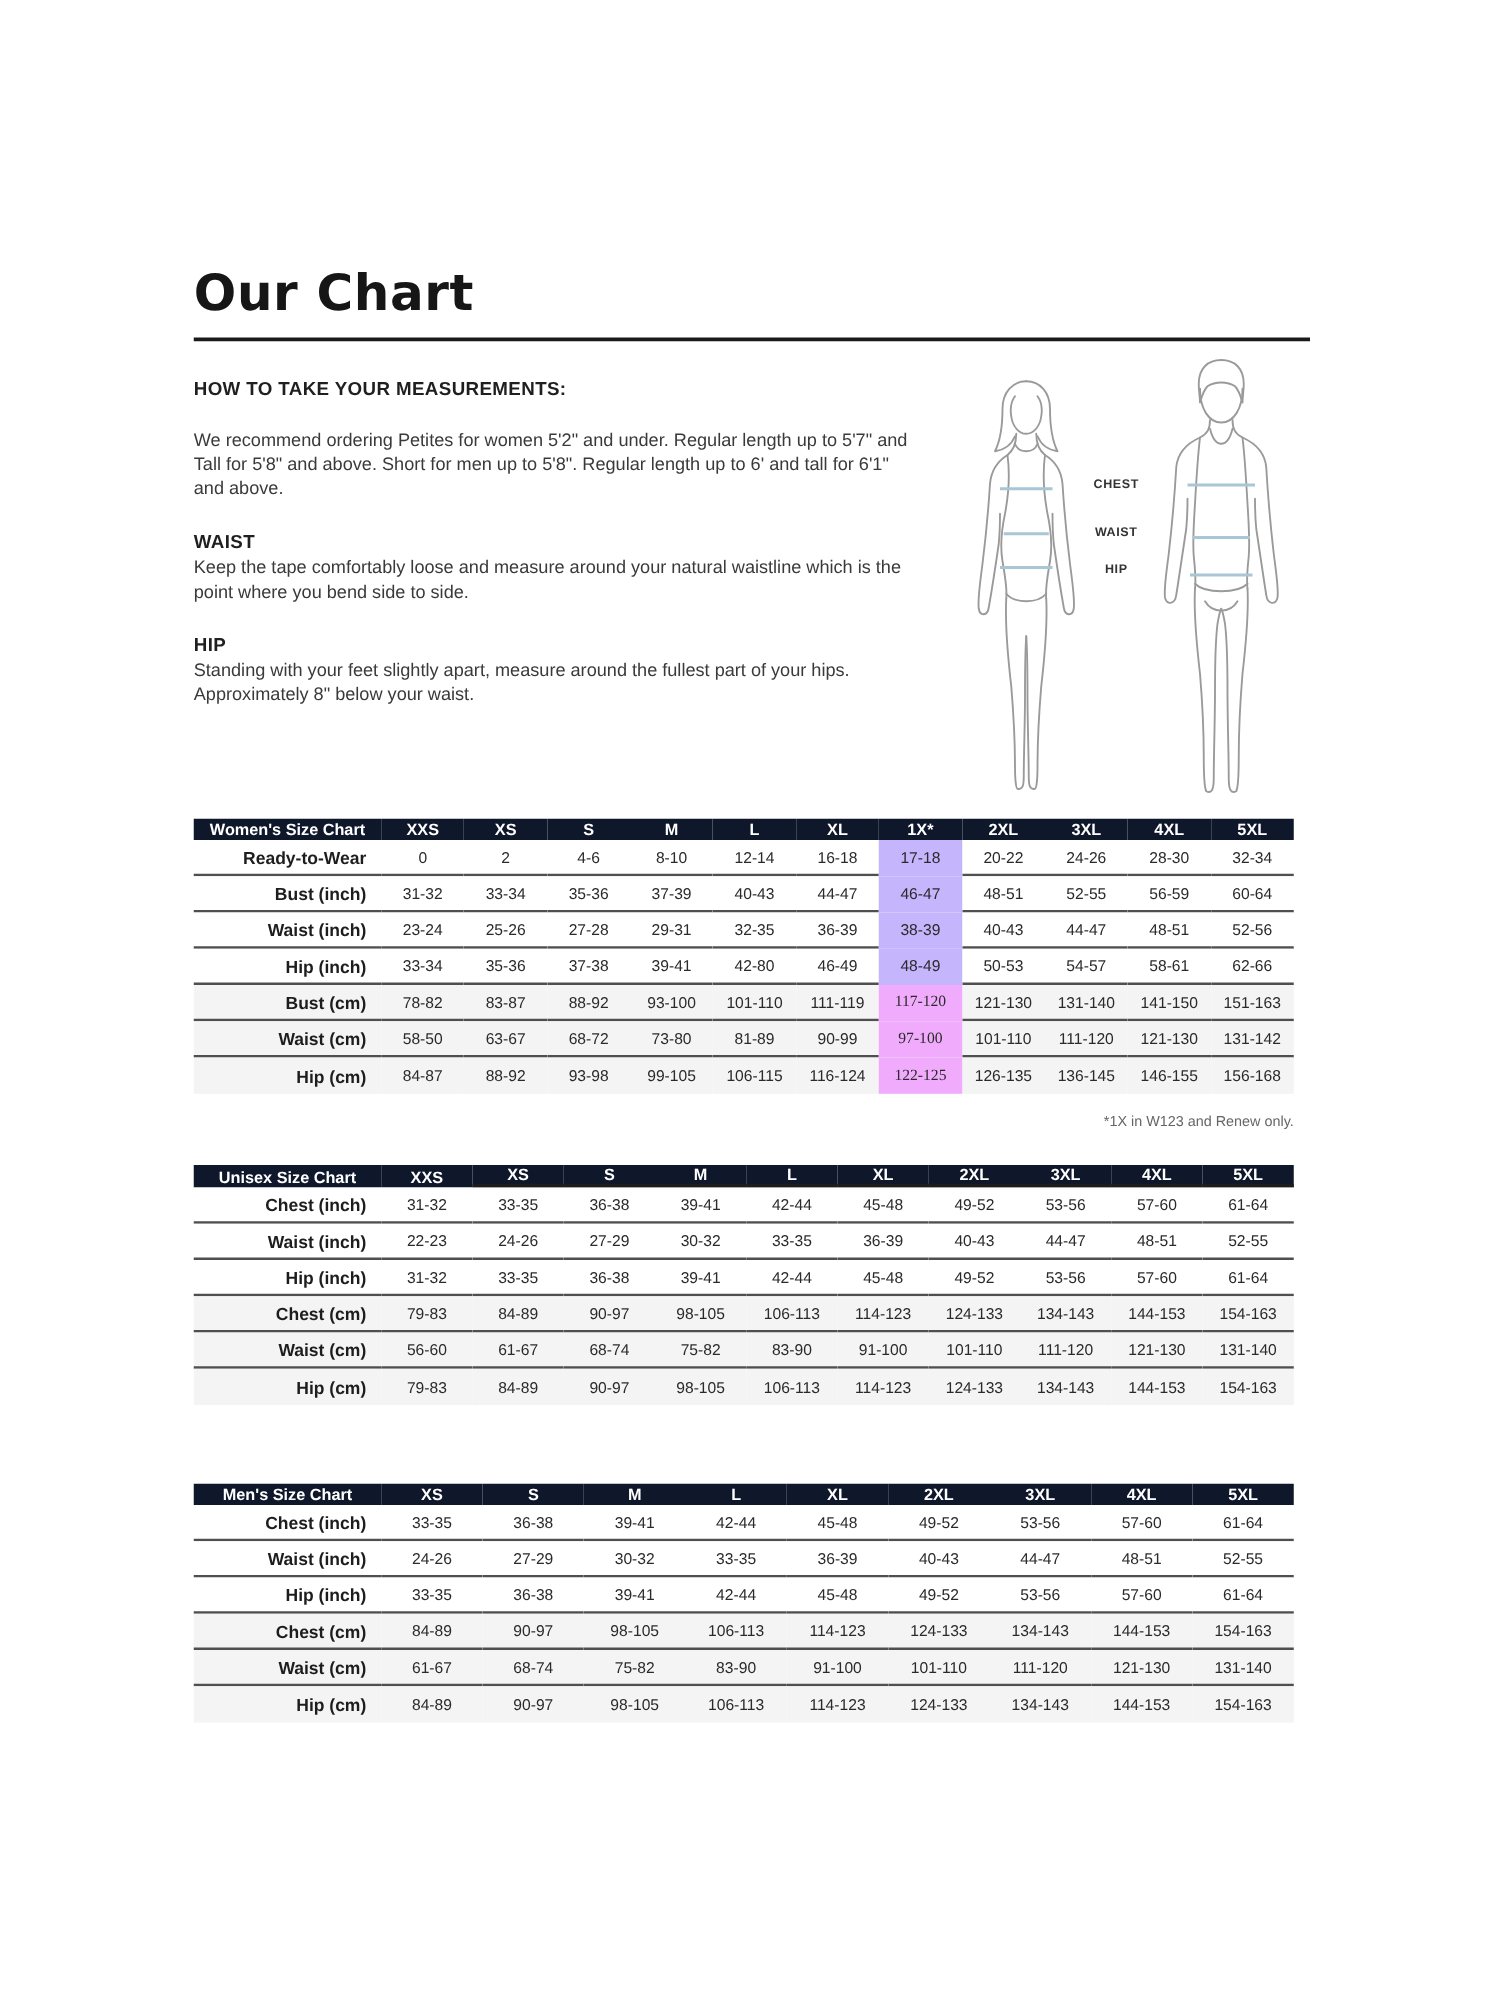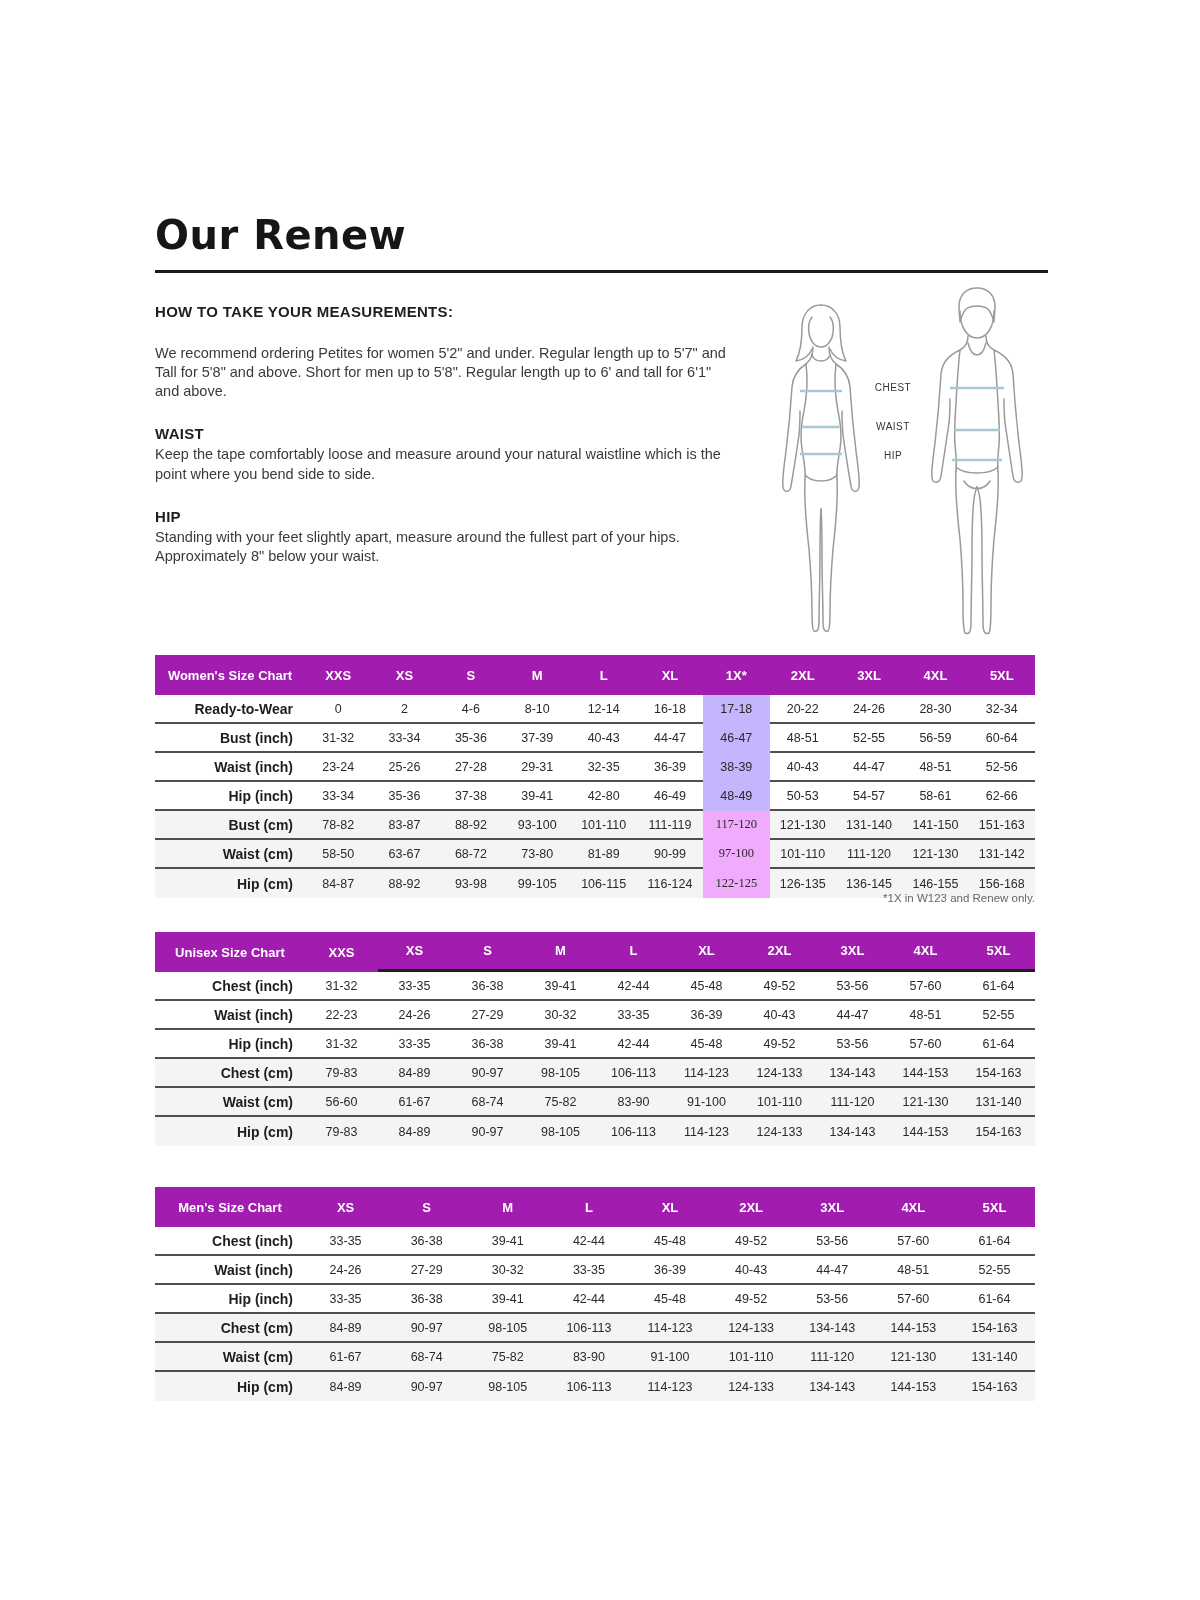--- a/index.html
+++ b/index.html
@@ -17,32 +17,32 @@
   .howto-heading { font-size:15px; font-weight:700; color:#1f1f1f; letter-spacing:0.3px; }
   .m-section { margin-top:24px; }
   .m-heading { font-size:15px; font-weight:700; color:#1f1f1f; letter-spacing:0.3px; }
   .m-body { margin-top:3px; font-size:14.5px; line-height:1.32; color:#3a3a3a; }
 
   
   .figures { position:absolute; left:750px; top:285px; width:300px; height:360px; }
   .figure-woman { position:absolute; left:16px; top:18px; }
   .figure-man { position:absolute; left:162px; top:0px; }
   .fig-label { position:absolute; left:118px; width:50px; text-align:center;
-    font-size:10px; font-weight:400; color:#333; letter-spacing:0.5px; }
+    font-size:10px; font-weight:700; color:#333; letter-spacing:0.5px; }
   .fig-label.chest { top:97px; }
   .fig-label.waist { top:136px; }
   .fig-label.hip   { top:165px; }
 
   
   .size-table { position:absolute; left:155px; width:880px; border-collapse:separate; border-spacing:0; table-layout:fixed; }
   .size-table.women  { top:655px; }
   .size-table.unisex { top:932px; }
   .size-table.men    { top:1187px; }
   .size-table col.label-col { width:150px; }
-  .size-table thead th { background:#a21caf; color:#ffffff; font-weight:700; font-size:13px; height:40px; padding:0; }
+  .size-table thead th { background:#0f172a; color:#ffffff; font-weight:700; font-size:13px; height:17px; padding:0; }
   .size-table thead th.hdr-underline { border-bottom:3px solid #1c1c1c; }
   .size-table thead th.table-title-cell { font-size:13px; }
   .size-table tbody th, .size-table tbody td { height:29px; border-bottom:2px solid #4f4f4f; background:#ffffff; }
   .size-table tbody th { text-align:right; padding-right:12px; font-size:14px; font-weight:700; color:#1d1d1d; }
   .size-table tbody td { text-align:center; font-size:12.5px; color:#2a2a2a; }
   .size-table tbody tr.shaded th, .size-table tbody tr.shaded td { background:#f4f4f4; }
   .size-table tbody td.hl { background:#c4b5fd; border-bottom-color:transparent; }
   .size-table tbody tr.shaded td.hl { background:#f0abfc;font-family:Liberation Serif, serif; }
   .size-table tbody tr:last-child th, .size-table tbody tr:last-child td { border-bottom:none; }
 
@@ -50,21 +50,21 @@
     font-size:11.5px; color:#666; }
 
   svg .outline { fill:none; stroke:#9a9a9a; stroke-width:1.5; stroke-linecap:round; stroke-linejoin:round; }
   svg .measure { fill:none; stroke:#a9c6d6; stroke-width:2.5; stroke-linecap:butt; }
 </style>
 </head>
 <body>
 
 <div class="page">
 
-  <h1 class="page-title">Our Renew</h1>
+  <h1 class="page-title">Our Chart</h1>
   <div class="title-rule"></div>
 
   <div class="instructions">
     <div class="howto-heading">HOW TO TAKE YOUR MEASUREMENTS:</div>
 
     <div class="m-section">
       <div class="m-body">We recommend ordering Petites for women 5'2" and under. Regular length up to 5'7" and Tall for 5'8" and above. Short for men up to 5'8". Regular length up to 6' and tall for 6'1" and above.</div>
     </div>
     <div class="m-section">
       <div class="m-heading">WAIST</div>

